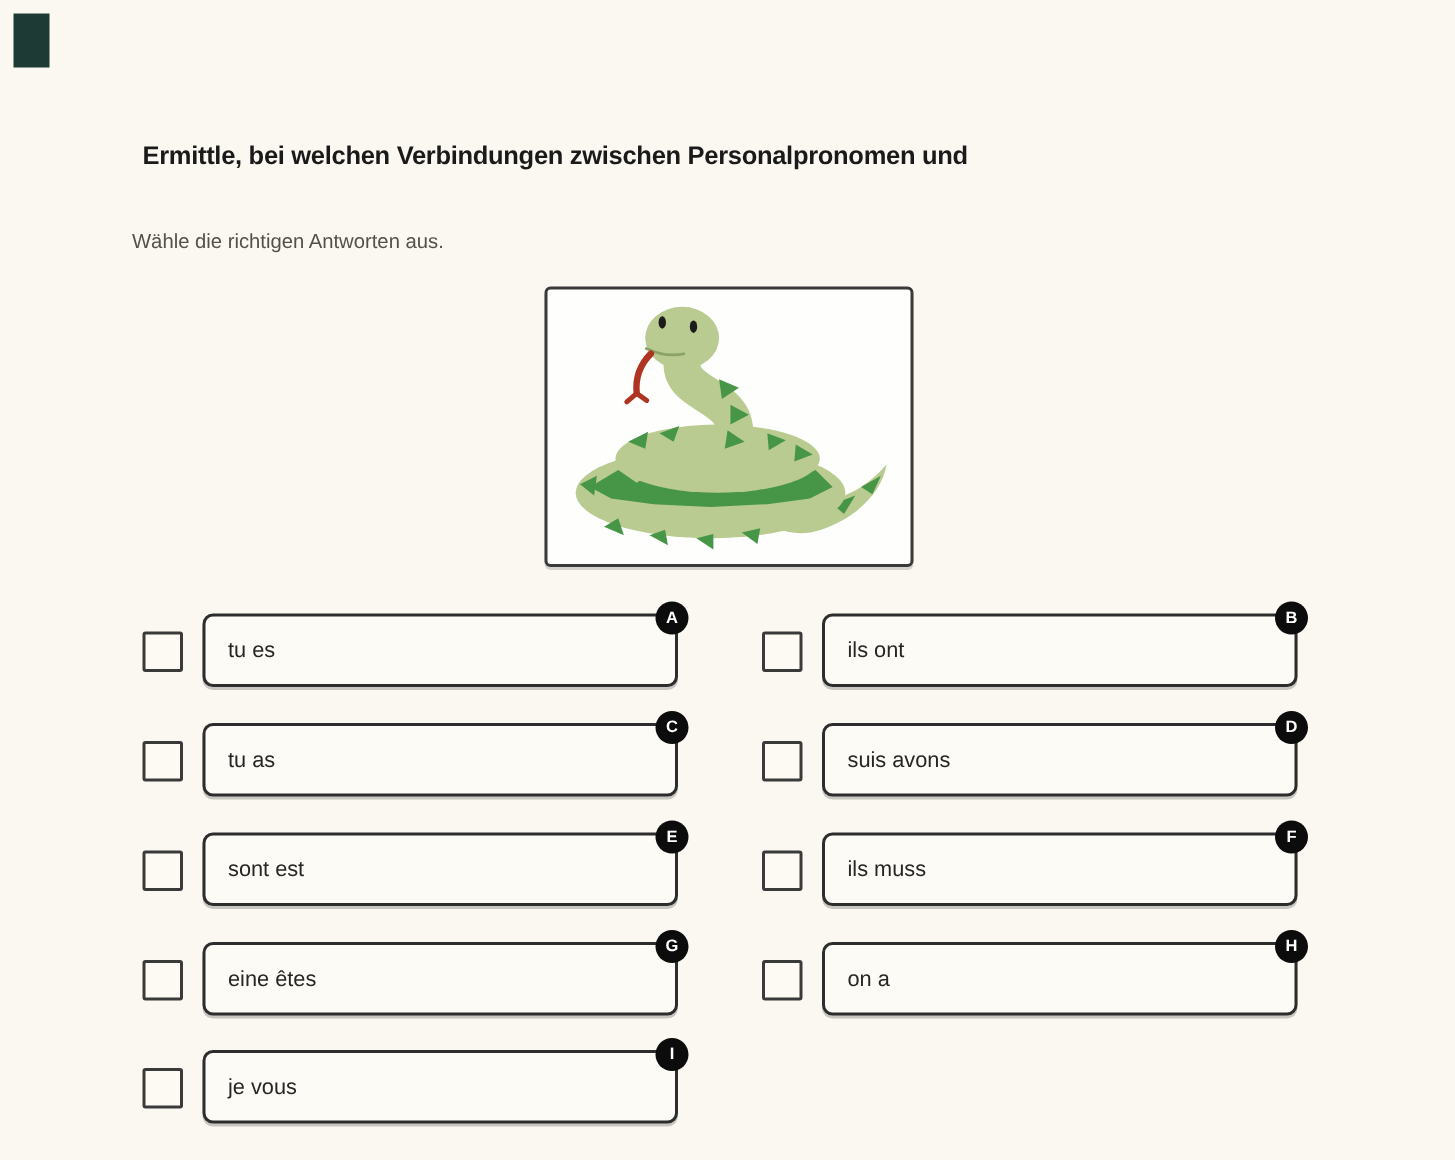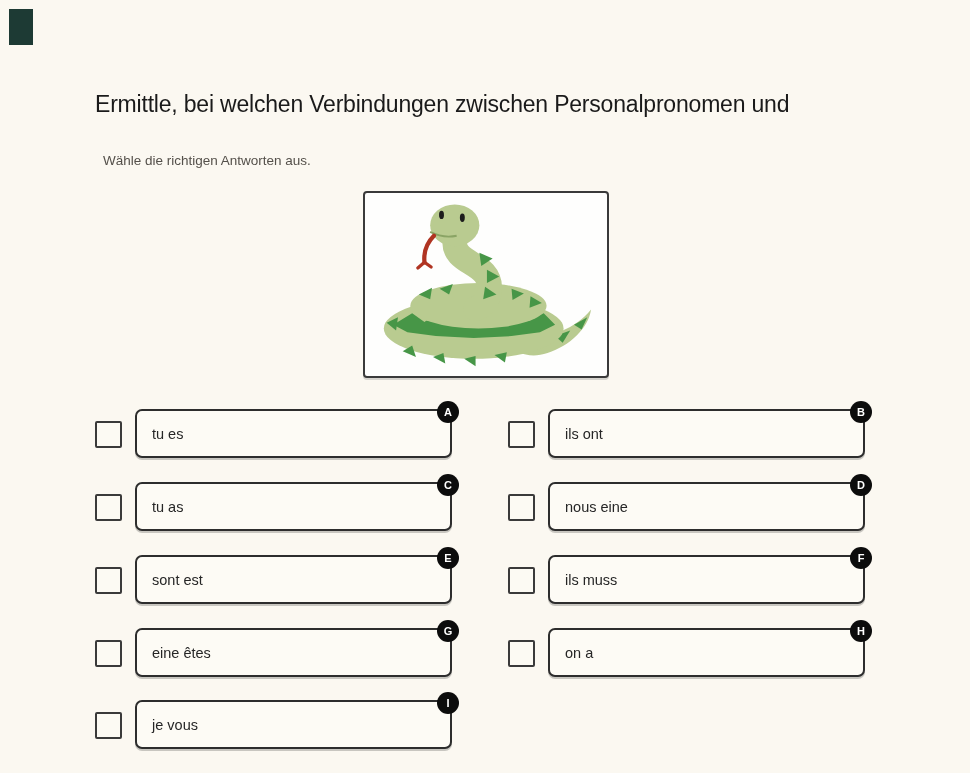--- a/index.html
+++ b/index.html
@@ -7,26 +7,26 @@
   .canvas{
     position:relative;width:970px;height:773px;overflow:hidden;
     background:#fbf8f1;
   }
   .corner-square{
     position:absolute;left:9px;top:9px;width:24px;height:36px;
     background:#1d3a34;
   }
   .question-title{
     position:absolute;left:95px;top:90px;width:820px;
-    font-size:23px;font-weight:400;color:#1a1a1a;line-height:28px;
+    font-size:17px;font-weight:700;color:#1a1a1a;line-height:28px;
     letter-spacing:-0.2px;white-space:nowrap;
   }
   .question-title em{font-style:italic;}
   .question-instruction{
-    position:absolute;left:103px;top:153px;
+    position:absolute;left:88px;top:153px;
     font-size:13.5px;color:#54504a;
   }
   .image-card{
     position:absolute;left:363px;top:191px;width:246px;height:187px;
     background:#fefefd;border:2px solid #3a3a3a;border-radius:4px;
     box-sizing:border-box;box-shadow:0 2px 0 rgba(0,0,0,0.15);
     display:flex;align-items:center;justify-content:center;
   }
   .image-card svg{width:236px;height:177px;display:block;}
   .option{
@@ -127,21 +127,21 @@
       <div class="option" style="left: 95px; top: 482px;">
       <span class="checkbox"></span>
       <div class="answer-box">
         <span class="answer-label">tu as</span>
         <span class="badge">C</span>
       </div>
     </div>
       <div class="option" style="left: 508px; top: 482px;">
       <span class="checkbox"></span>
       <div class="answer-box">
-        <span class="answer-label">nous eine</span>
+        <span class="answer-label">suis avons</span>
         <span class="badge">D</span>
       </div>
     </div>
       <div class="option" style="left: 95px; top: 555px;">
       <span class="checkbox"></span>
       <div class="answer-box">
         <span class="answer-label">sont est</span>
         <span class="badge">E</span>
       </div>
     </div>

